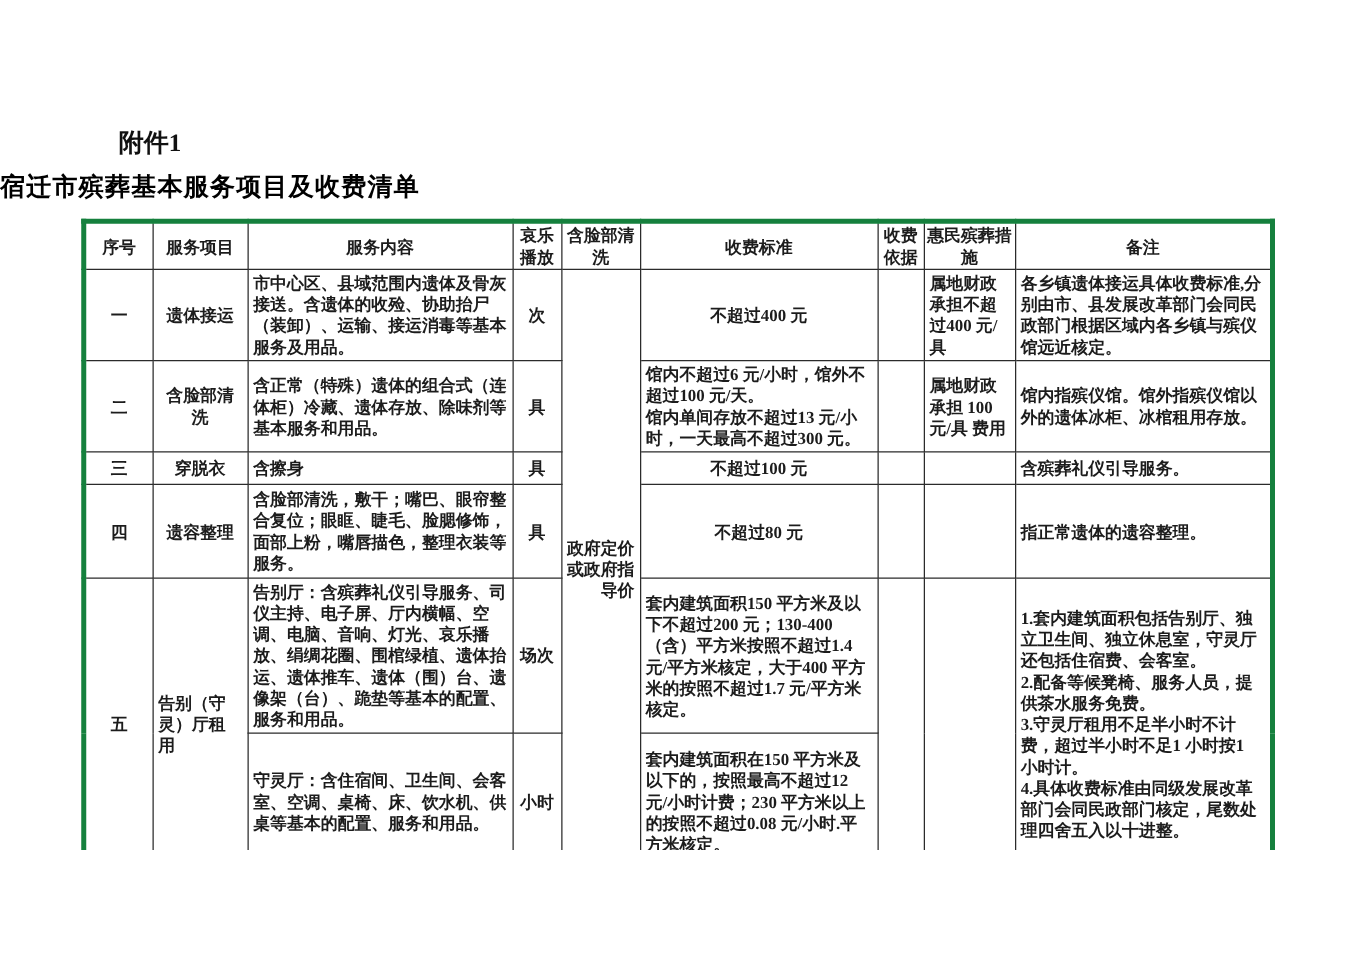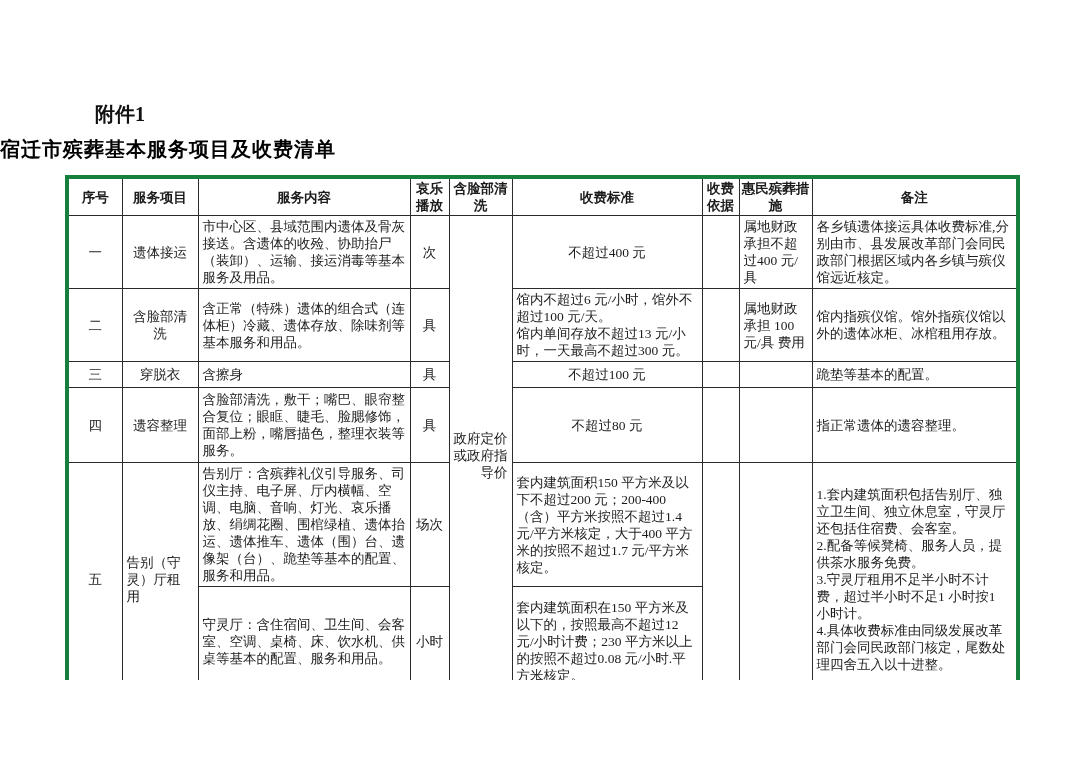--- a/index.html
+++ b/index.html
@@ -30,21 +30,21 @@
     line-height:17px;
     color:#1c1c1c;
   }
   .fee-table td,.fee-table th{
     border:1px solid #2b2b2b;
     padding:2px 4px;
     vertical-align:middle;
     white-space:pre-line;
     overflow:hidden;
     word-break:break-all;
-    font-weight:normal;
+    font-weight:bold;
   }
   .fee-table{border:4px solid #15803d;}
   .fee-table th{
     font-weight:bold;text-align:center;padding:1px 2px;
   }
   .c-center{text-align:center;}
   .c-left{text-align:left;}
   .price-cell{text-align:right;padding:2px 6px;}
   tr.rh{height:36px;}
   tr.r1{height:70px;}
@@ -128,40 +128,40 @@
       </tr>
 
       <tr class="r3">
         <td class="c-center">三</td>
         <td class="c-center">穿脱衣</td>
         <td class="c-left">含擦身</td>
         <td class="c-center">具</td>
         <td class="c-center">不超过100 元</td>
         <td class="c-center"></td>
         <td class="c-left"></td>
-        <td class="c-left">跪垫等基本的配置。</td>
+        <td class="c-left">含殡葬礼仪引导服务。</td>
       </tr>
 
       <tr class="r4">
         <td class="c-center">四</td>
         <td class="c-center">遗容整理</td>
         <td class="c-left">含脸部清洗，敷干；嘴巴、眼帘整合复位；眼眶、睫毛、脸腮修饰，面部上粉，嘴唇描色，整理衣装等服务。</td>
         <td class="c-center">具</td>
         <td class="c-center">不超过80 元</td>
         <td class="c-center"></td>
         <td class="c-left"></td>
         <td class="c-left">指正常遗体的遗容整理。</td>
       </tr>
 
       <tr class="r5a">
         <td class="c-center" rowspan="2">五</td>
         <td class="c-left" rowspan="2">告别（守灵）厅租用</td>
         <td class="c-left">告别厅：含殡葬礼仪引导服务、司仪主持、电子屏、厅内横幅、空调、电脑、音响、灯光、哀乐播放、绢绸花圈、围棺绿植、遗体抬运、遗体推车、遗体（围）台、遗像架（台）、跪垫等基本的配置、服务和用品。</td>
         <td class="c-center">场次</td>
-        <td class="c-left">套内建筑面积150 平方米及以下不超过200 元；200-400（含）平方米按照不超过1.4 元/平方米核定，大于400 平方米的按照不超过1.7 元/平方米核定。</td>
+        <td class="c-left">套内建筑面积150 平方米及以下不超过200 元；130-400（含）平方米按照不超过1.4 元/平方米核定，大于400 平方米的按照不超过1.7 元/平方米核定。</td>
         <td class="c-center" rowspan="2"></td>
         <td class="c-left" rowspan="2"></td>
         <td class="c-left" rowspan="2">1.套内建筑面积包括告别厅、独立卫生间、独立休息室，守灵厅还包括住宿费、会客室。
 2.配备等候凳椅、服务人员，提供茶水服务免费。
 3.守灵厅租用不足半小时不计费，超过半小时不足1 小时按1 小时计。
 4.具体收费标准由同级发展改革部门会同民政部门核定，尾数处理四舍五入以十进整。</td>
       </tr>
 
       <tr class="r5b">
         <td class="c-left">守灵厅：含住宿间、卫生间、会客室、空调、桌椅、床、饮水机、供桌等基本的配置、服务和用品。</td>

